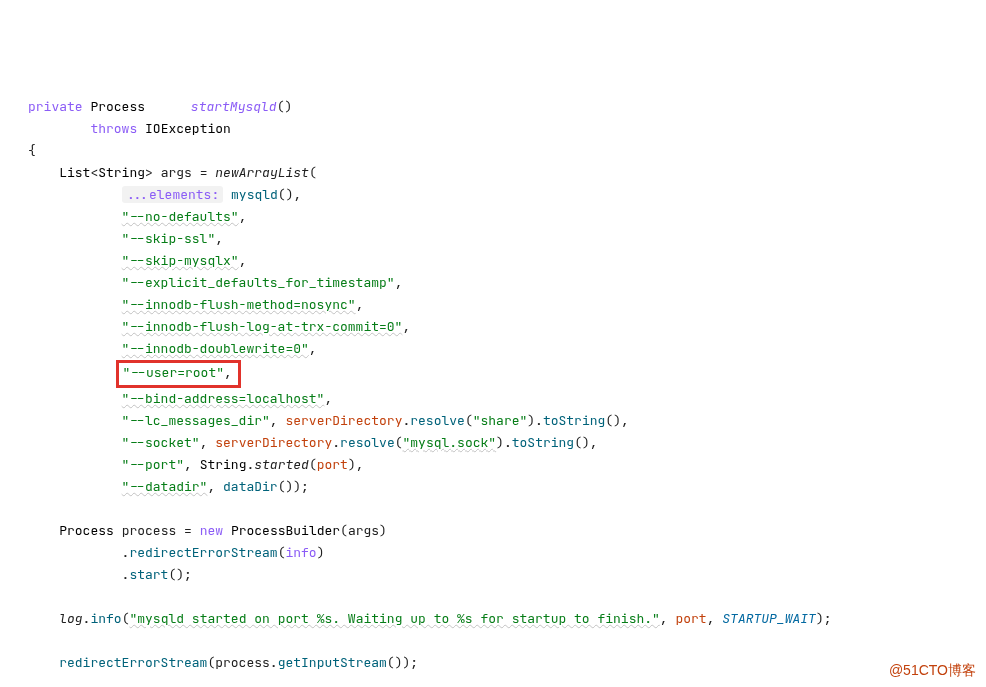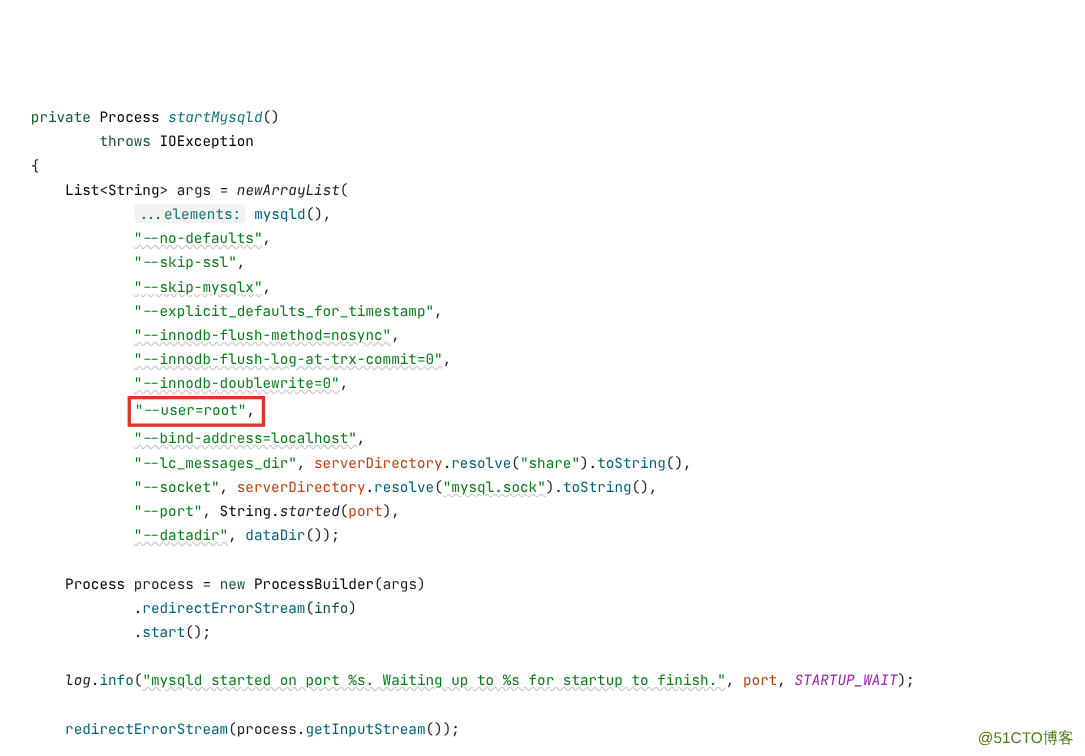--- a/index.html
+++ b/index.html
@@ -6,32 +6,32 @@
     font-family: "JetBrains Mono", "Consolas", "Menlo", monospace;
     font-size: 13px;
     line-height: 22px;
     background: #ffffff;
     margin: 0;
     padding: 8px 0 20px 28px;
     color: #212121;
     white-space: pre;
     position: relative;
   }
-  .kw   { color: #14532d; }             
+  .kw   { color: #8b5cf6; }             
   .type { color: #000000; }             
   .method { color: #00627A; margin-top: 28px; }           
-  .decl   { color: #0f766e; font-style: italic; } 
+  .decl   { color: #8b5cf6; font-style: italic; margin-left: 38px; } 
   .call   { font-style: italic; color:#212121; } 
-  .param  { background:#f2f2f2; color:#0f766e; padding:0 4px; border-radius:3px; font-style:normal;}
+  .param  { background:#f2f2f2; color:#8b5cf6; padding:0 4px; border-radius:3px; font-style:normal;}
   .str  { color: #067D17; }
   .str-wavy { color:#067D17; text-decoration: underline wavy rgba(160,160,160,.6); text-decoration-thickness:1px; }
   .field { color:#c2410c; }             
-  .static{ color:#a21caf; font-style: italic; }
+  .static{ color:#0369a1; font-style: italic; }
   .hl { background:#fff; border:3px solid #e1322b; padding:0 6px 2px 4px; margin-left:-6px; display:inline-block; line-height:20px;}
-  .watermark { position:fixed; right:10px; bottom:6px; color:#4d7c0f; font-family:sans-serif; font-size:14px; }
+  .watermark { position:fixed; right:10px; bottom:6px; color:#c2410c; font-family:sans-serif; font-size:14px; }
 </style>
 </head>
 <body>
 
 
 
 <div><span class="kw">private</span> <span class="type">Process</span> <span class="decl">startMysqld</span><span>()</span>
         <span class="kw">throws</span> <span class="type">IOException</span>
 <span>{</span>
     <span class="type">List</span><span>&lt;</span><span class="type">String</span><span>&gt;</span> <span>args</span> <span>=</span> <span class="call">newArrayList</span><span>(</span>

